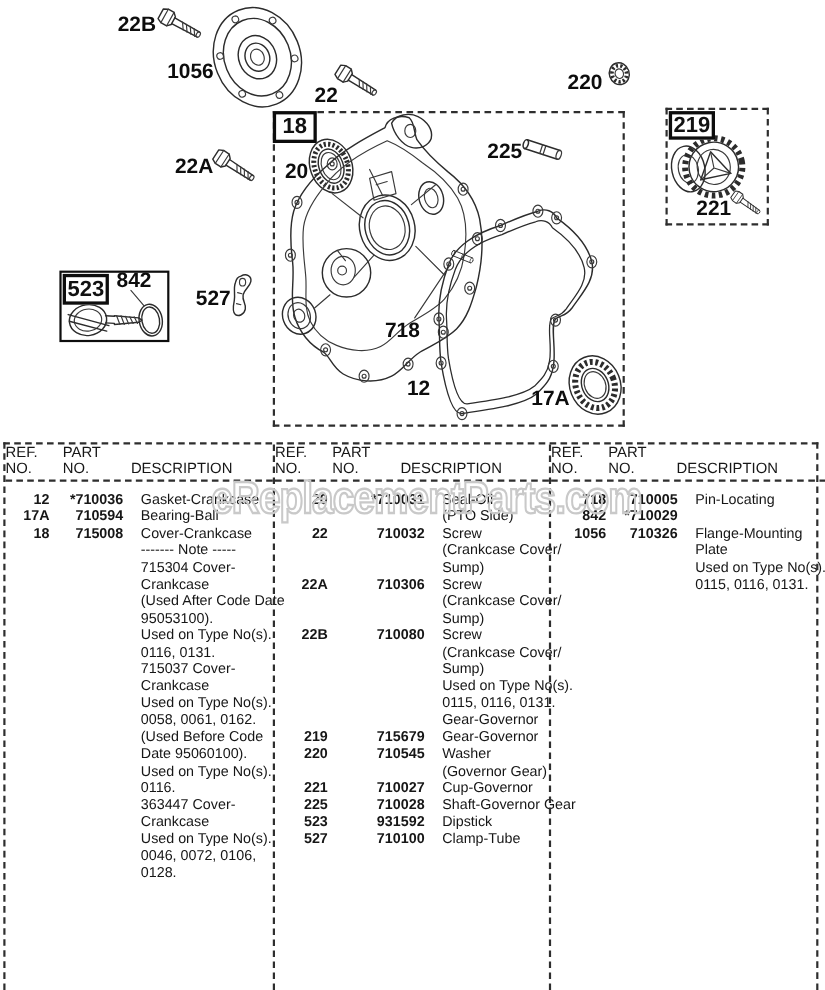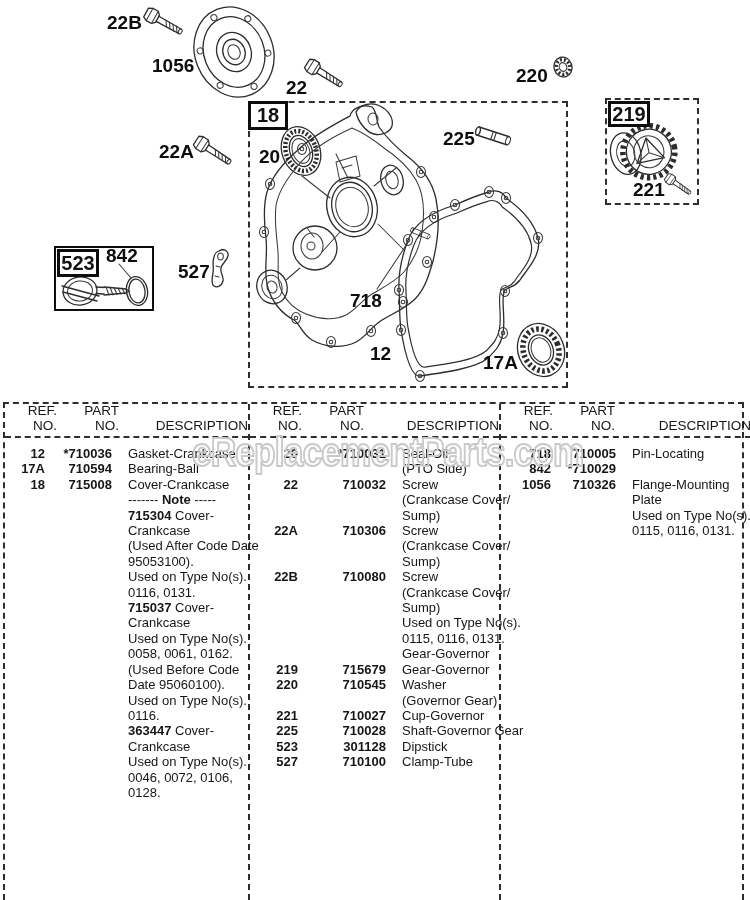--- a/index.html
+++ b/index.html
@@ -36,31 +36,31 @@
   }
   .tcol{height:100%;box-sizing:border-box}
   .tcol+.tcol{border-left:2px dashed #2e2e2e}
   .tcol:nth-child(1){width:243px}
   .tcol:nth-child(2){width:251px}
   .tcol:nth-child(3){flex:1}
   .thead{
     display:flex;align-items:flex-end;height:34px;box-sizing:border-box;
     border-bottom:2px dashed #2e2e2e;font-size:13.5px;padding-bottom:3px;color:#161616;
   }
-  .thead .h{white-space:pre-line;text-align:right;line-height:14.5px}
+  .thead .h{white-space:pre-line;text-align:left;line-height:14.5px}
   .h.ref{width:52px}
   .h.part{width:62px}
   .h.desc{flex:1}
   .tbody{padding-top:8px;font-size:13px;line-height:15.4px;color:#161616}
   .trow{display:flex;align-items:flex-start}
   .tref{text-align:right;font-weight:bold;flex-shrink:0}
   .tpart{text-align:right;font-weight:bold;flex-shrink:0}
   .tdesc{flex:1;margin-left:16px;min-width:0}
   .dline{white-space:nowrap}
-  .bseg{font-weight:bold}
+  .bseg{font-weight:normal}
   .tcol:nth-child(1) .tref{width:40px}
   .tcol:nth-child(1) .tpart{width:67px}
   .tcol:nth-child(2) .tref{width:48px}
   .tcol:nth-child(2) .tpart{width:88px}
   .tcol:nth-child(3) .tref{width:50px}
   .tcol:nth-child(3) .tpart{width:65px}
   
   .ln{fill:none;stroke:#2c2c2c;stroke-width:1.3;stroke-linecap:round;stroke-linejoin:round}
   .ln2{fill:none;stroke:#3a3a3a;stroke-width:1.05;stroke-linecap:round;stroke-linejoin:round}
   .hatch{fill:none;stroke:#2c2c2c;stroke-linecap:butt}
@@ -422,21 +422,21 @@
         </div>
         <div class="trow">
           <div class="tref">225</div>
           <div class="tpart">710028</div>
           <div class="tdesc">
             <div class="dline"><span>Shaft-Governor Gear</span></div>
           </div>
         </div>
         <div class="trow">
           <div class="tref">523</div>
-          <div class="tpart">301128</div>
+          <div class="tpart">931592</div>
           <div class="tdesc">
             <div class="dline"><span>Dipstick</span></div>
           </div>
         </div>
         <div class="trow">
           <div class="tref">527</div>
           <div class="tpart">710100</div>
           <div class="tdesc">
             <div class="dline"><span>Clamp-Tube</span></div>
           </div>

